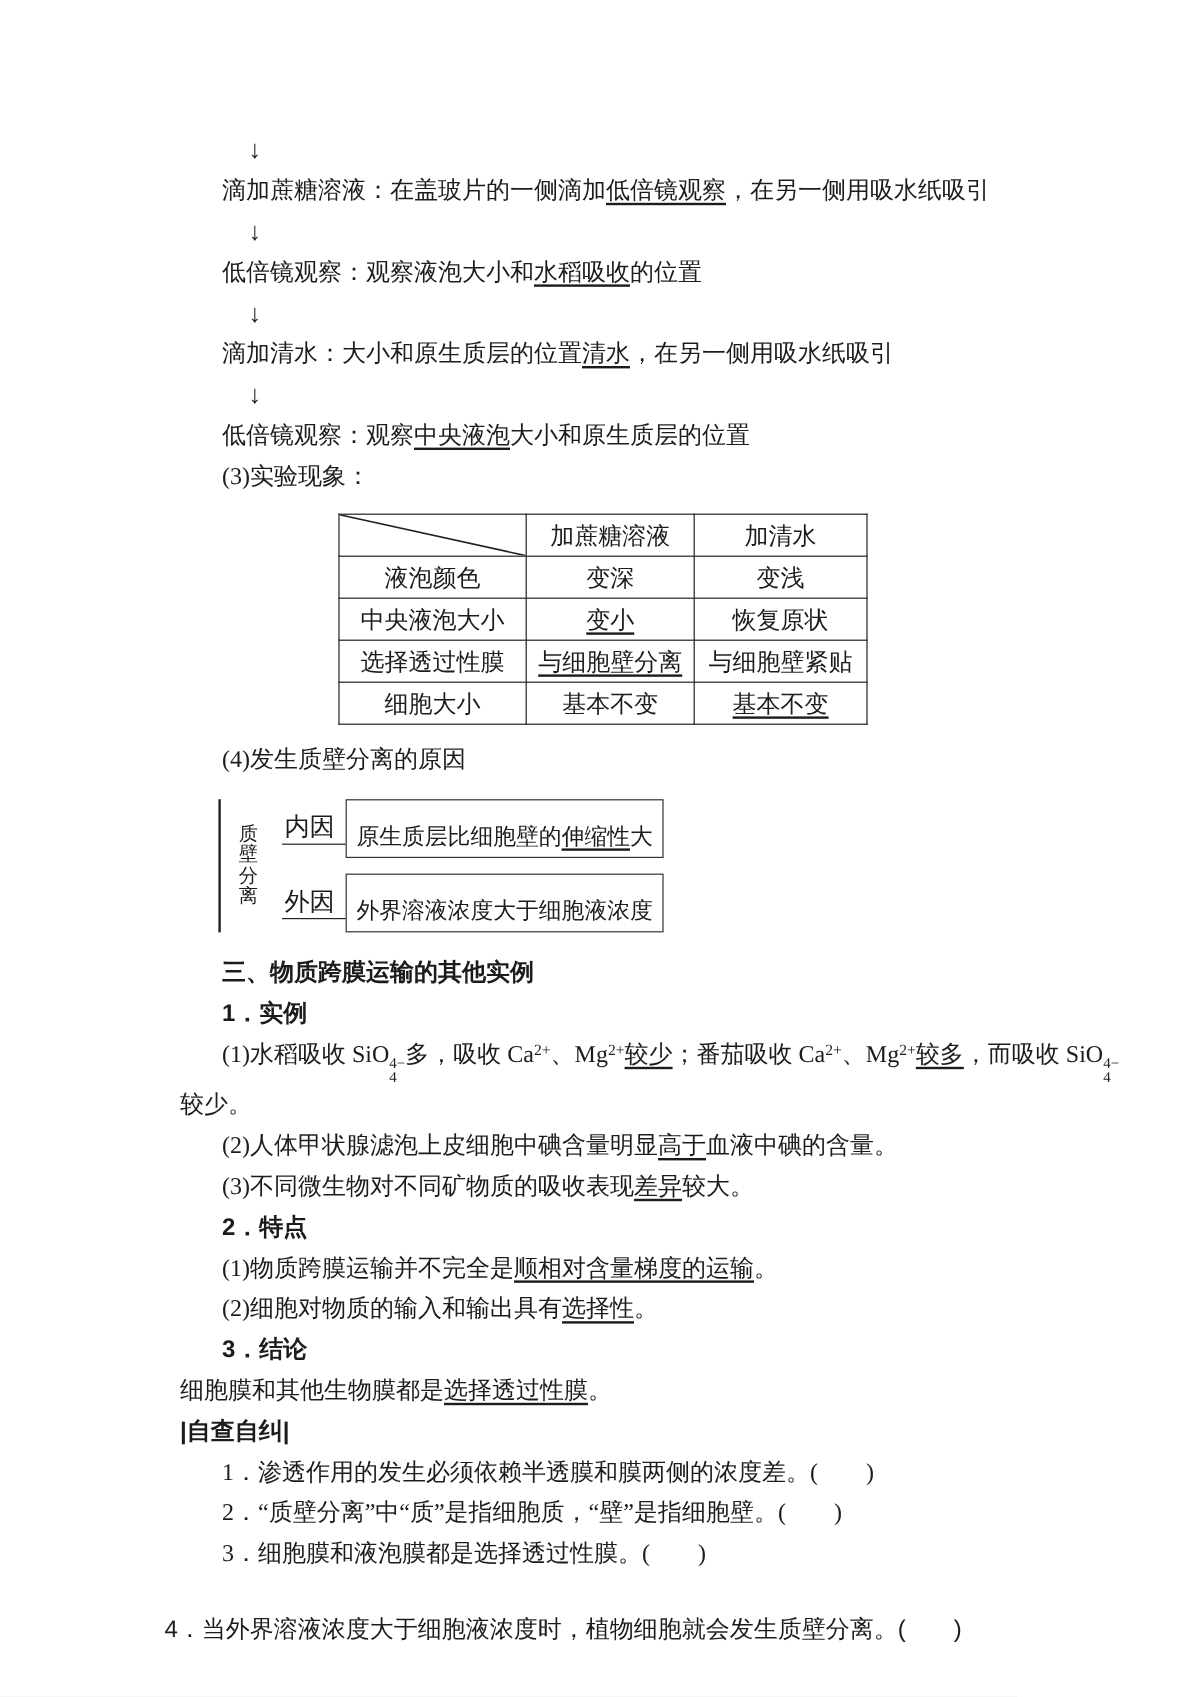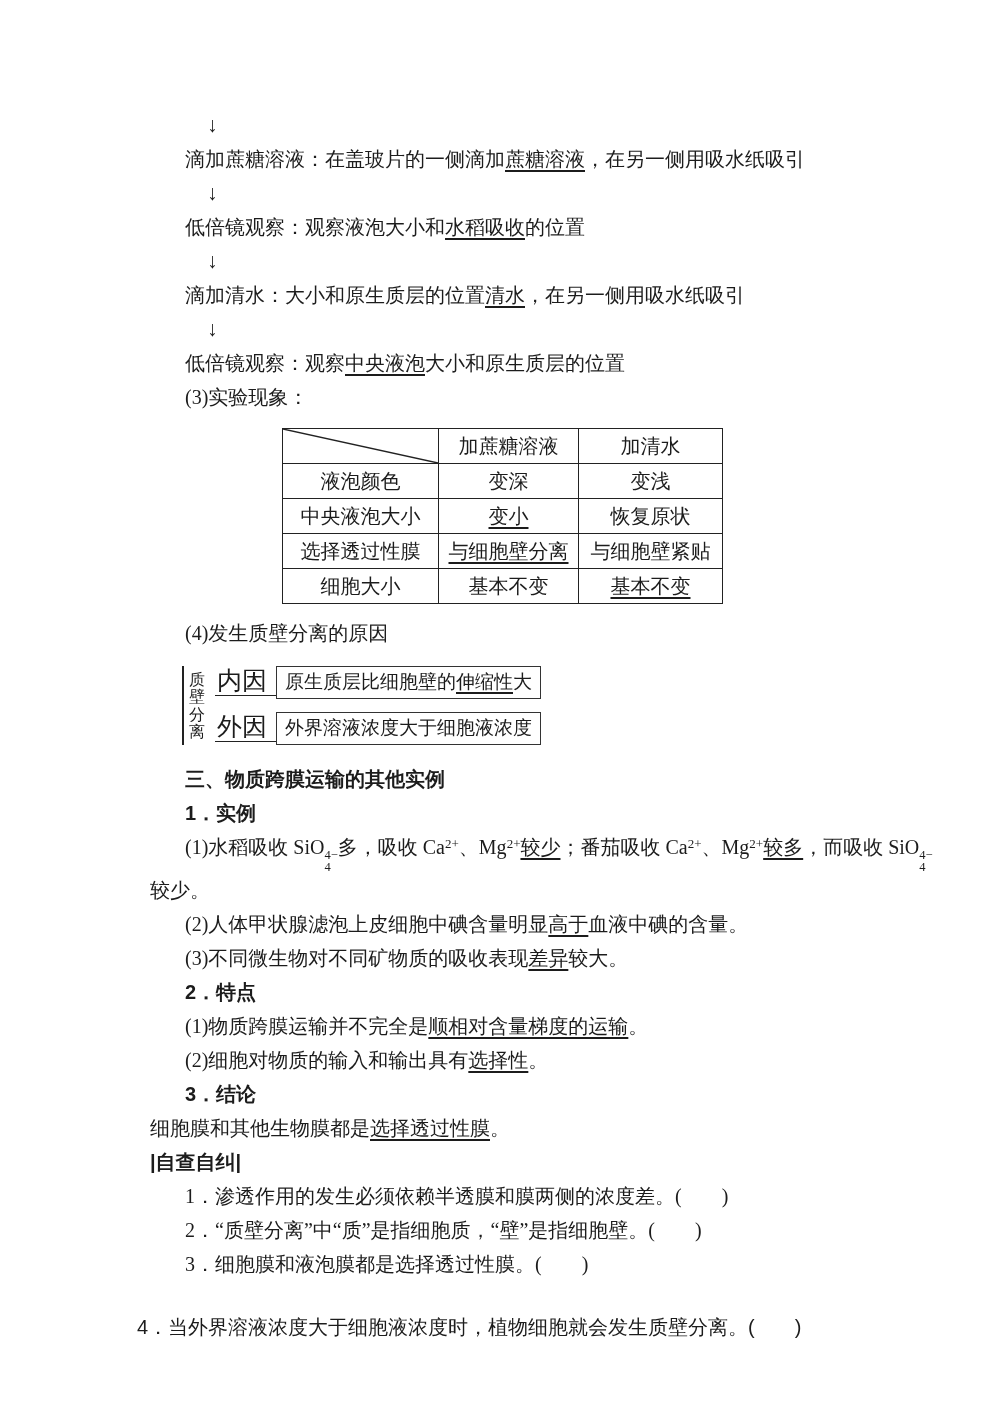--- a/index.html
+++ b/index.html
@@ -15,41 +15,41 @@
   .arrow-line { padding-left:57px; line-height:34px; font-size:21px; }
   .u { text-decoration:underline; text-underline-offset:4px; text-decoration-thickness:1.5px; }
   .hd { font-family:"Liberation Sans","DejaVu Sans",sans-serif; font-weight:700; }
   .sans { font-family:"Liberation Sans","DejaVu Sans",sans-serif;margin-top:29px; }
   
   table.obs { border-collapse:collapse; margin:14px 0 0 132px; table-layout:fixed; }
   table.obs td { border:1.6px solid #222; text-align:center; height:34px; padding:0; font-size:20px; }
   td.diag { position:relative; }
   td.diag svg { position:absolute; left:0; top:0; width:100%; height:100%; display:block; }
   
-  .diagram { display:flex; align-items:center; margin:16px 0 0 32px; }
+  .diagram { display:flex; align-items:center; margin:16px 0 0 32px;gap:10px; }
   .brace { width:0; border-left:2px solid #222; align-self:stretch; margin-right:5px; }
   .vlabel { width:19px; font-size:16px; line-height:17.5px; word-break:break-all; letter-spacing:0; }
   .causes { margin-left:7px; display:flex; flex-direction:column; gap:13px; }
   .drow { display:flex; align-items:center; white-space:nowrap; }
-  .cause { font-size:25px; line-height:24px; border-bottom:1.6px solid #222; padding:0 9px 2px 2px; }
-  .dbox { border:1.6px solid #333; padding:2px 8px 3px 8px; font-size:19px; line-height:26px; }
+  .cause { font-size:21px; line-height:24px; border-bottom:1.6px solid #222; padding:0 9px 2px 2px; }
+  .dbox { border:1.6px solid #333; padding:18px 8px 3px 8px; font-size:19px; line-height:26px; }
   
   sup.ion { font-size:13px; line-height:0; vertical-align:6px; letter-spacing:0; }
   .stack { display:inline-flex; flex-direction:column; font-size:12.5px; line-height:11.5px; vertical-align:-5px; text-align:left; }
   .center { text-align:left; white-space:nowrap; }
   .q4 { margin-left:-13px; }
 </style>
 </head>
 <body>
 
 <div class="page">
   <div class="content">
 
     <div class="line arrow-line">↓</div>
-    <div class="line ind"><span>滴加蔗糖溶液：在盖玻片的一侧滴加</span><span class="u">蔗糖溶液</span><span>，在另一侧用吸水纸吸引</span></div>
+    <div class="line ind"><span>滴加蔗糖溶液：在盖玻片的一侧滴加</span><span class="u">低倍镜观察</span><span>，在另一侧用吸水纸吸引</span></div>
 
     <div class="line arrow-line">↓</div>
     <div class="line ind"><span>低倍镜观察：观察液泡大小和</span><span class="u">水稻吸收</span><span>的位置</span></div>
 
     <div class="line arrow-line">↓</div>
     <div class="line ind"><span>滴加清水：大小和原生质层的位置</span><span class="u">清水</span><span>，在另一侧用吸水纸吸引</span></div>
 
     <div class="line arrow-line">↓</div>
     <div class="line ind"><span>低倍镜观察：观察</span><span class="u">中央液泡</span><span>大小和原生质层的位置</span></div>
 

